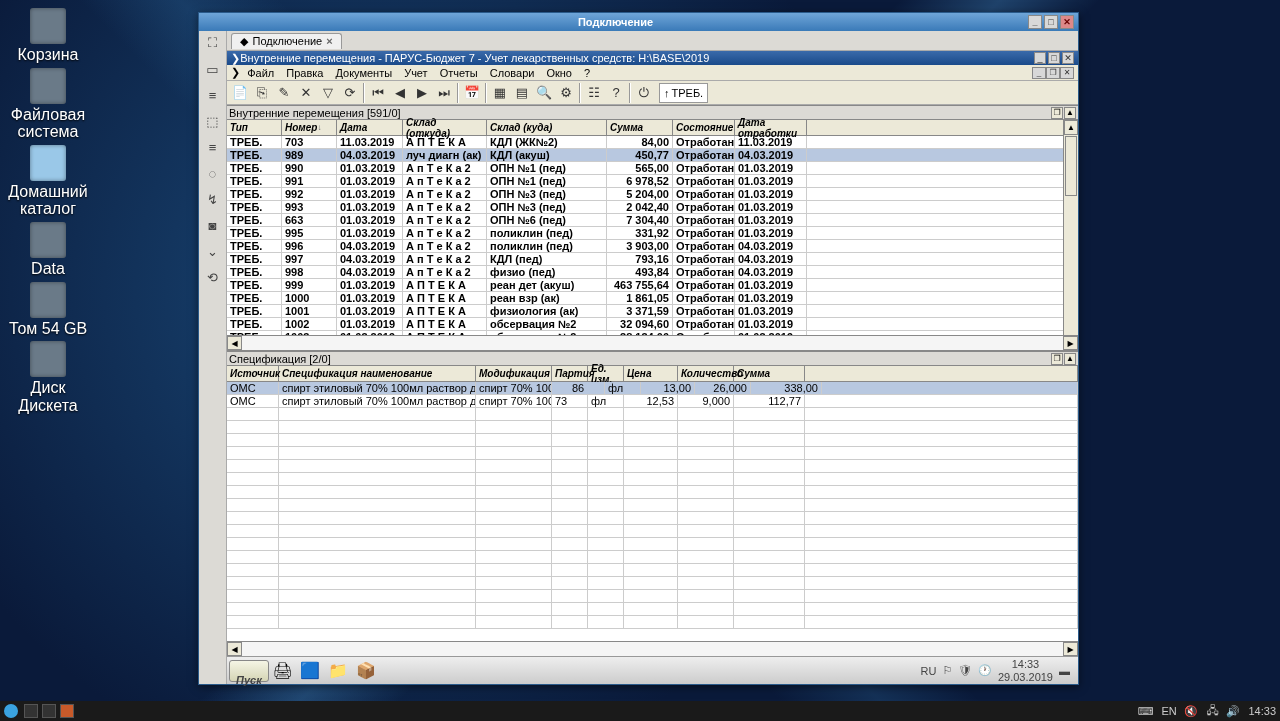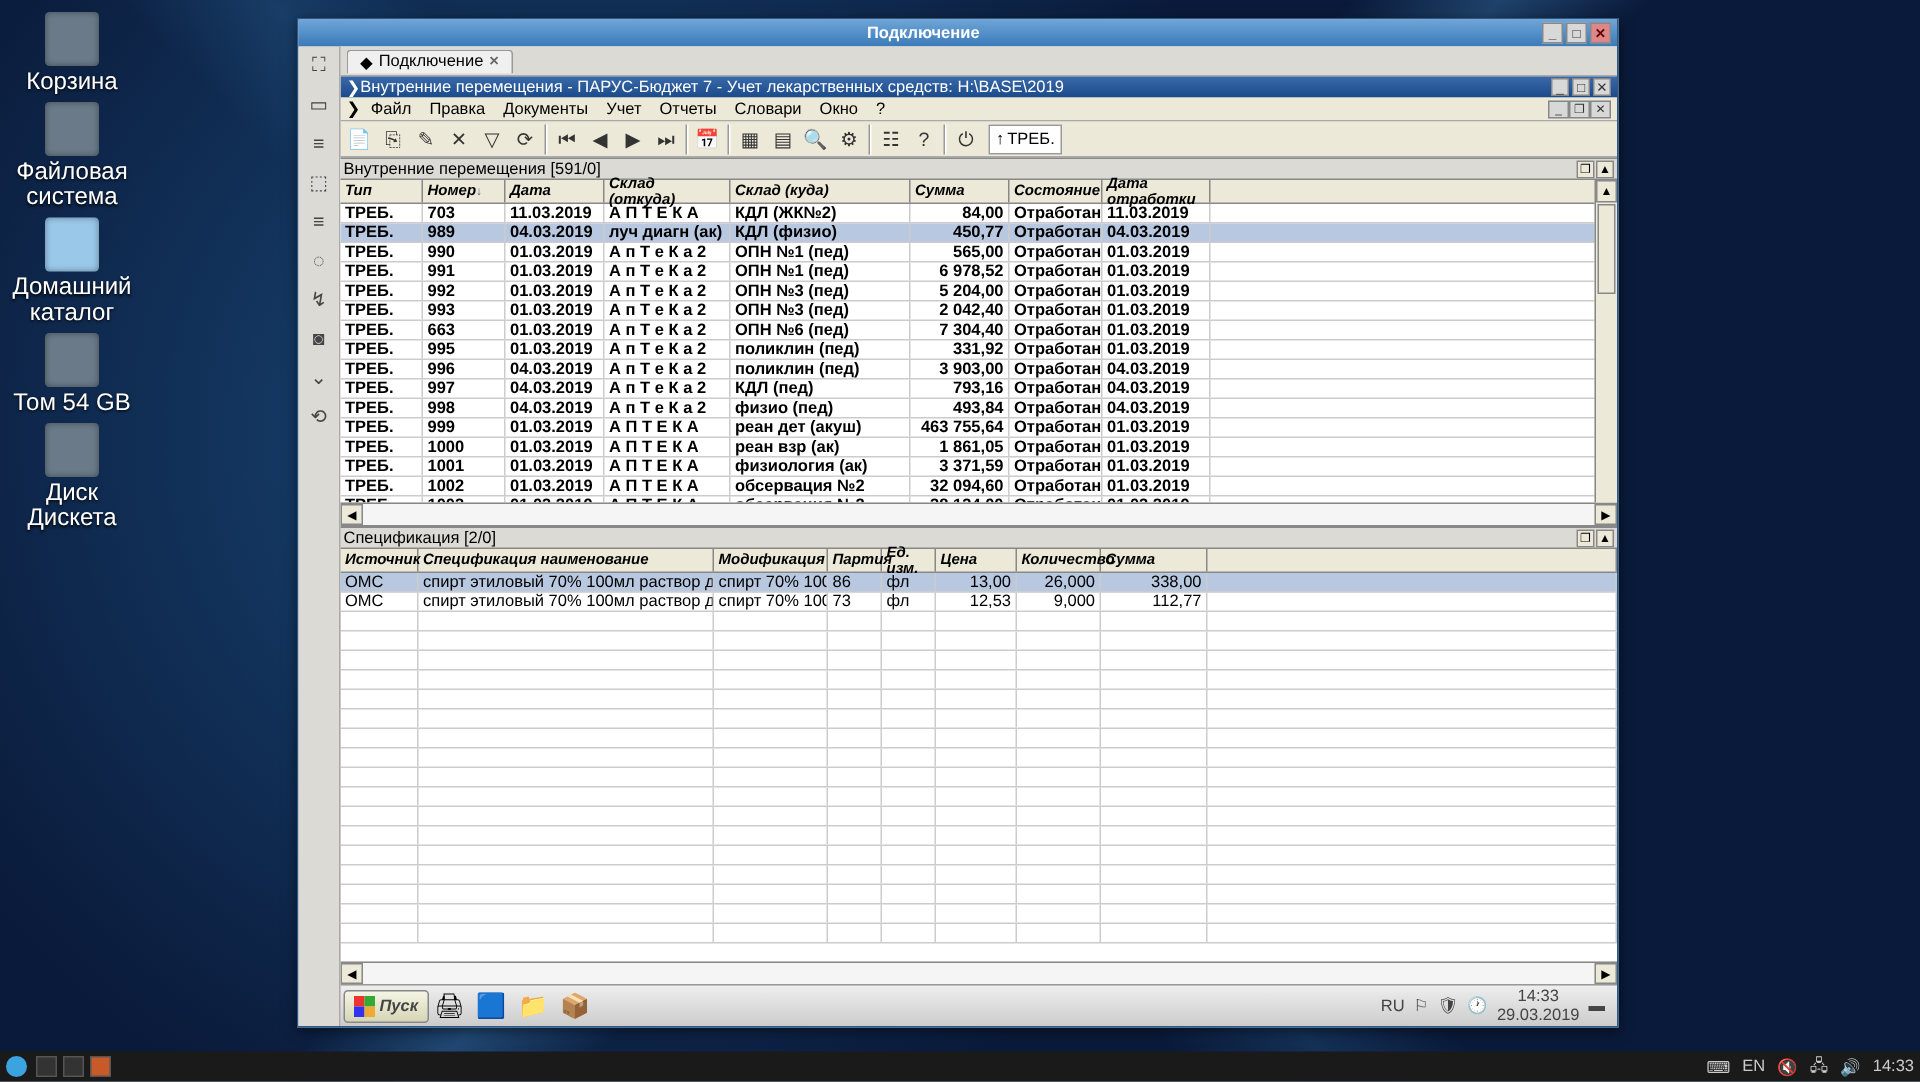--- a/index.html
+++ b/index.html
@@ -82,21 +82,21 @@
 .vscroll .thumb { height:60px; background:#ece9d8; border:1px solid #888; margin:1px; }
 
 
 .spec-pane { flex:1; background:#fff; border-top:2px solid #888; display:flex; flex-direction:column; }
 
 
 .statusbar { height:16px; background:#ece9d8; border-top:1px solid #aaa; padding:0 4px; font-size:10px; display:flex; align-items:center; }
 
 
 .wintaskbar { height:28px; background: linear-gradient(#eee,#ccc); border-top:1px solid #999; display:flex; align-items:center; padding:0 2px; }
-.startbtn { height:22px; padding:0 6px; background: linear-gradient(#f5f5e5,#d5d5b5); border:1px solid #888; border-radius:3px; display:flex; align-items:center; gap:3px; font-size:11px; font-weight:bold; font-style:italic; color:#444; }
+.startbtn { height:22px; padding:0 6px; background: linear-gradient(#f5f5e5,#d5d5b5); border:1px solid #888; border-radius:3px; display:flex; align-items:center; gap:13px; font-size:11px; font-weight:bold; font-style:italic; color:#444;flex-direction:column; }
 .startbtn .flag { width:14px; height:14px; display:grid; grid-template:1fr 1fr/1fr 1fr; }
 .startbtn .flag div:nth-child(1){background:#e33;} .startbtn .flag div:nth-child(2){background:#3a3;} .startbtn .flag div:nth-child(3){background:#33e;} .startbtn .flag div:nth-child(4){background:#ea3;}
 .tbicon { width:24px; height:22px; margin:0 2px; display:flex; align-items:center; justify-content:center; font-size:16px; }
 .tray { margin-left:auto; display:flex; align-items:center; gap:6px; padding:0 6px; font-size:10px; color:#444; }
 .tray .clock { text-align:center; line-height:1.1; }
 
 
 .c-tip{width:55px}.c-nom{width:55px}.c-dat{width:66px}.c-so{width:84px}.c-sk{width:120px}.c-sum{width:66px}.c-st{width:62px}.c-do{width:72px}.c-ex{flex:1}
 
 .s-src{width:52px}.s-orig{width:197px}.s-mod{width:76px}.s-par{width:36px}.s-ed{width:36px}.s-price{width:54px}.s-qty{width:56px}.s-sum{width:71px}.s-ex{flex:1}
@@ -111,20 +111,24 @@
       <div class="ibox"></div>
       <span>Корзина</span>
     </div>
   <div class="dicon">
       <div class="ibox"></div>
       <span>Файловая система</span>
     </div>
   <div class="dicon folder">
       <div class="ibox"></div>
       <span>Домашний каталог</span>
+    </div>
+  <div class="dicon">
+      <div class="ibox"></div>
+      <span>Data</span>
     </div>
   <div class="dicon">
       <div class="ibox"></div>
       <span>Том 54 GB</span>
     </div>
   <div class="dicon">
       <div class="ibox"></div>
       <span>Диск Дискета</span>
     </div>
 </div>
@@ -249,21 +253,21 @@
                 <div class="gc c-sum num">84,00</div>
                 <div class="gc c-st">Отработан</div>
                 <div class="gc c-do">11.03.2019</div>
                 <div class="gc c-ex"></div>
               </div>
               <div class="grid-row sel">
                 <div class="gc c-tip">ТРЕБ.</div>
                 <div class="gc c-nom">989</div>
                 <div class="gc c-dat">04.03.2019</div>
                 <div class="gc c-so">луч диагн (ак)</div>
-                <div class="gc c-sk">КДЛ (физио)</div>
+                <div class="gc c-sk">КДЛ (акуш)</div>
                 <div class="gc c-sum num">450,77</div>
                 <div class="gc c-st">Отработан</div>
                 <div class="gc c-do">04.03.2019</div>
                 <div class="gc c-ex"></div>
               </div>
               <div class="grid-row">
                 <div class="gc c-tip">ТРЕБ.</div>
                 <div class="gc c-nom">990</div>
                 <div class="gc c-dat">01.03.2019</div>
                 <div class="gc c-so">А п Т е К а 2</div>
@@ -446,21 +450,21 @@
             <div class="gh s-price">Цена</div>
             <div class="gh s-qty">Количество</div>
             <div class="gh s-sum">Сумма</div>
             <div class="gh s-ex"></div>
           </div>
         <div class="grid-body" id="spec-rows" style="flex:1">
             <div class="grid-row sel">
               <div class="gc s-src" style="font-weight: normal;">ОМС</div>
               <div class="gc s-orig" style="font-weight: normal;">спирт этиловый 70% 100мл раствор для нару</div>
               <div class="gc s-mod" style="font-weight: normal;">спирт 70% 100мг</div>
-              <div class="gc s-par" style="font-weight: normal;">86</div>
+              <div class="gc s-par" style="font-weight: normal; margin-left: 17px;">86</div>
               <div class="gc s-ed" style="font-weight: normal;">фл</div>
               <div class="gc s-price num" style="font-weight: normal;">13,00</div>
               <div class="gc s-qty num" style="font-weight: normal;">26,000</div>
               <div class="gc s-sum num" style="font-weight: normal;">338,00</div>
               <div class="gc s-ex"></div>
             </div>
             <div class="grid-row">
               <div class="gc s-src" style="font-weight: normal;">ОМС</div>
               <div class="gc s-orig" style="font-weight: normal;">спирт этиловый 70% 100мл раствор для нару</div>
               <div class="gc s-mod" style="font-weight: normal;">спирт 70% 100мг</div>

